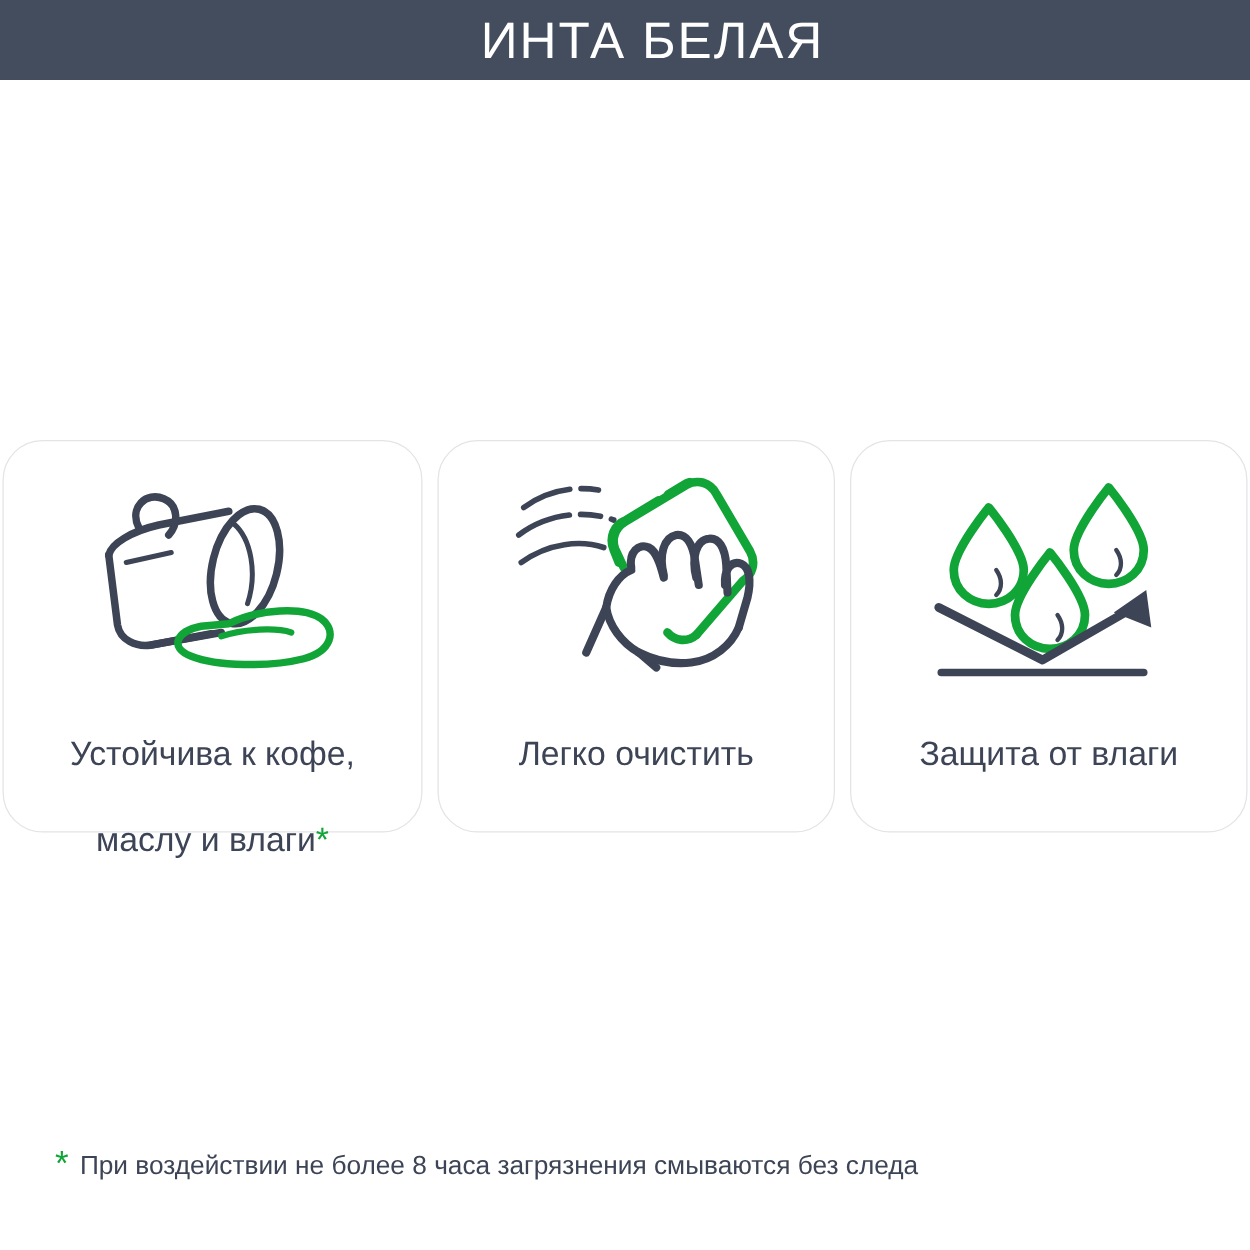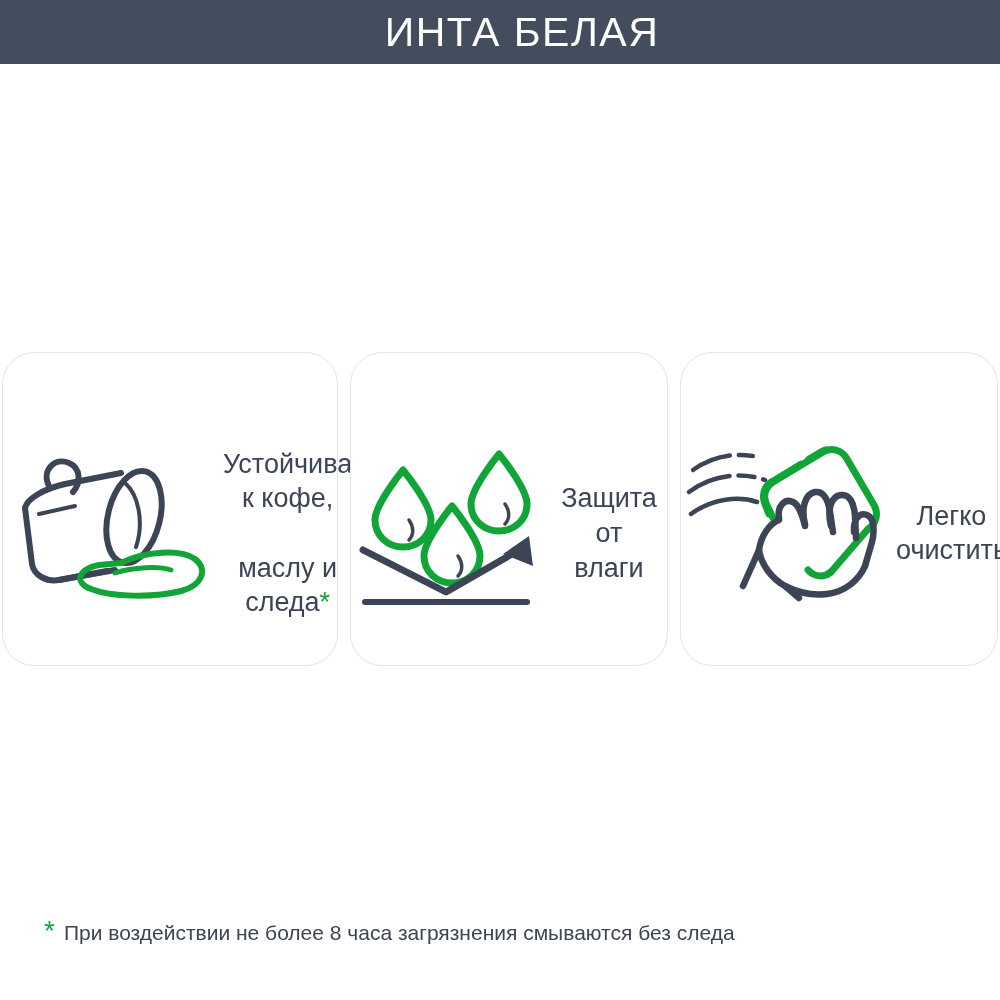--- a/index.html
+++ b/index.html
@@ -54,21 +54,21 @@
   }
   .feature-card {
     position: relative;
     width: 318px;
     height: 100%;
     background: #ffffff;
     border: 1px solid #e3e4e6;
     border-radius: 32px;
     box-sizing: border-box;
     display: flex;
-    flex-direction: row;
+    flex-direction: column;
     align-items: center;
     justify-content: flex-start;
   }
   .feature-card.card-wide { width: 336px; }
 
   .card-icon {
     margin-top: 34px;
     height: 150px;
     display: flex;
     align-items: center;
@@ -145,21 +145,61 @@
         <g fill="none" stroke="#11a437" stroke-width="6" stroke-linecap="round" stroke-linejoin="round">
 
           <path d="M118 112 C142 100 178 98 192 108 C205 118 200 134 178 140 C150 147 108 146 88 138 C70 131 76 118 96 114 Z"></path>
 
           <path d="M112 122 C130 116 156 115 168 119" stroke-width="5"></path>
         </g>
       </svg>
     </div>
     <div class="card-label">
       <span>Устойчива к кофе,</span><br>
-      <span>маслу и следа</span><span class="asterisk">*</span>
+      <span>маслу и влаги</span><span class="asterisk">*</span>
+    </div>
+  </div>
+
+  <div class="feature-card">
+    <div class="card-icon">
+      <svg width="205" height="160" viewBox="0 0 205 160" xmlns="http://www.w3.org/2000/svg">
+
+        <g fill="none" stroke="#3c4456" stroke-width="4.5" stroke-linecap="round">
+          <path d="M12 24 C34 8 60 6 80 12" stroke-dasharray="40 9 14 9"></path>
+          <path d="M8 46 C32 28 62 26 84 34" stroke-dasharray="44 9 16 9"></path>
+          <path d="M10 68 C32 52 58 50 76 56"></path>
+        </g>
+
+        <g fill="none" stroke="#11a437" stroke-width="7" stroke-linecap="round" stroke-linejoin="round">
+          <path d="M88 68 L84 58 C80 48 84 38 94 34 L140 6 C150 0 160 3 165 12 L192 58 C197 67 195 77 186 82 L148 124 C140 132 130 131 124 124" stroke-dasharray="70 9 20 400"></path>
+        </g>
+        <g fill="none" stroke="#11a437" stroke-width="7" stroke-linecap="round" stroke-linejoin="round">
+          <path d="M92 36 L142 6 C151 1 161 4 166 13 L193 59 C198 68 195 78 187 83 L150 126"></path>
+          <path d="M92 36 C85 41 82 49 85 57 L92 72"></path>
+          <path d="M150 126 C143 132 133 131 127 124"></path>
+        </g>
+
+        <g fill="none" stroke="#3c4456" stroke-width="6.5" stroke-linecap="round" stroke-linejoin="round">
+
+          <path d="M98 72 C96 60 104 52 112 56 C118 59 121 68 124 80"></path>
+
+          <path d="M124 78 C120 62 124 48 134 46 C142 45 147 53 149 66 L152 86"></path>
+
+          <path d="M150 80 C146 64 150 50 160 49 C168 48 173 56 174 70 L175 92"></path>
+
+          <path d="M173 86 C172 74 178 66 186 69 C193 72 194 83 191 96 L184 120"></path>
+
+          <path d="M98 74 C88 78 80 90 78 104 L62 140"></path>
+          <path d="M78 104 C80 118 90 132 104 140 L118 152"></path>
+          <path d="M184 120 C178 134 164 146 146 148 C130 150 116 146 104 140"></path>
+        </g>
+      </svg>
+    </div>
+    <div class="card-label">
+      <span>Легко очистить</span>
     </div>
   </div>
 
   <div class="feature-card">
     <div class="card-icon">
       <svg width="200" height="165" viewBox="0 0 200 165" xmlns="http://www.w3.org/2000/svg">
 
         <g fill="none" stroke="#11a437" stroke-width="7" stroke-linecap="round" stroke-linejoin="round">
           <path d="M52 26 C52 26 24 60 24 76 C24 92 37 103 52 103 C67 103 80 92 80 76 C80 60 52 26 52 26 Z"></path>
 
@@ -179,58 +219,18 @@
         <polygon points="178,92 182,122 152,110" fill="#3c4456"></polygon>
 
         <line x1="14" y1="158" x2="176" y2="158" stroke="#3c4456" stroke-width="6" stroke-linecap="round"></line>
       </svg>
     </div>
     <div class="card-label">
       <span>Защита от влаги</span>
     </div>
   </div>
 
-  <div class="feature-card">
-    <div class="card-icon">
-      <svg width="205" height="160" viewBox="0 0 205 160" xmlns="http://www.w3.org/2000/svg">
-
-        <g fill="none" stroke="#3c4456" stroke-width="4.5" stroke-linecap="round">
-          <path d="M12 24 C34 8 60 6 80 12" stroke-dasharray="40 9 14 9"></path>
-          <path d="M8 46 C32 28 62 26 84 34" stroke-dasharray="44 9 16 9"></path>
-          <path d="M10 68 C32 52 58 50 76 56"></path>
-        </g>
-
-        <g fill="none" stroke="#11a437" stroke-width="7" stroke-linecap="round" stroke-linejoin="round">
-          <path d="M88 68 L84 58 C80 48 84 38 94 34 L140 6 C150 0 160 3 165 12 L192 58 C197 67 195 77 186 82 L148 124 C140 132 130 131 124 124" stroke-dasharray="70 9 20 400"></path>
-        </g>
-        <g fill="none" stroke="#11a437" stroke-width="7" stroke-linecap="round" stroke-linejoin="round">
-          <path d="M92 36 L142 6 C151 1 161 4 166 13 L193 59 C198 68 195 78 187 83 L150 126"></path>
-          <path d="M92 36 C85 41 82 49 85 57 L92 72"></path>
-          <path d="M150 126 C143 132 133 131 127 124"></path>
-        </g>
-
-        <g fill="none" stroke="#3c4456" stroke-width="6.5" stroke-linecap="round" stroke-linejoin="round">
-
-          <path d="M98 72 C96 60 104 52 112 56 C118 59 121 68 124 80"></path>
-
-          <path d="M124 78 C120 62 124 48 134 46 C142 45 147 53 149 66 L152 86"></path>
-
-          <path d="M150 80 C146 64 150 50 160 49 C168 48 173 56 174 70 L175 92"></path>
-
-          <path d="M173 86 C172 74 178 66 186 69 C193 72 194 83 191 96 L184 120"></path>
-
-          <path d="M98 74 C88 78 80 90 78 104 L62 140"></path>
-          <path d="M78 104 C80 118 90 132 104 140 L118 152"></path>
-          <path d="M184 120 C178 134 164 146 146 148 C130 150 116 146 104 140"></path>
-        </g>
-      </svg>
-    </div>
-    <div class="card-label">
-      <span>Легко очистить</span>
-    </div>
-  </div>
-
 </div>
 
 <div class="footnote">
   <span class="footnote-asterisk">*</span>
   <span class="footnote-text">При воздействии не более 8 часа загрязнения смываются без следа</span>
 </div>
 
 </body></html>

